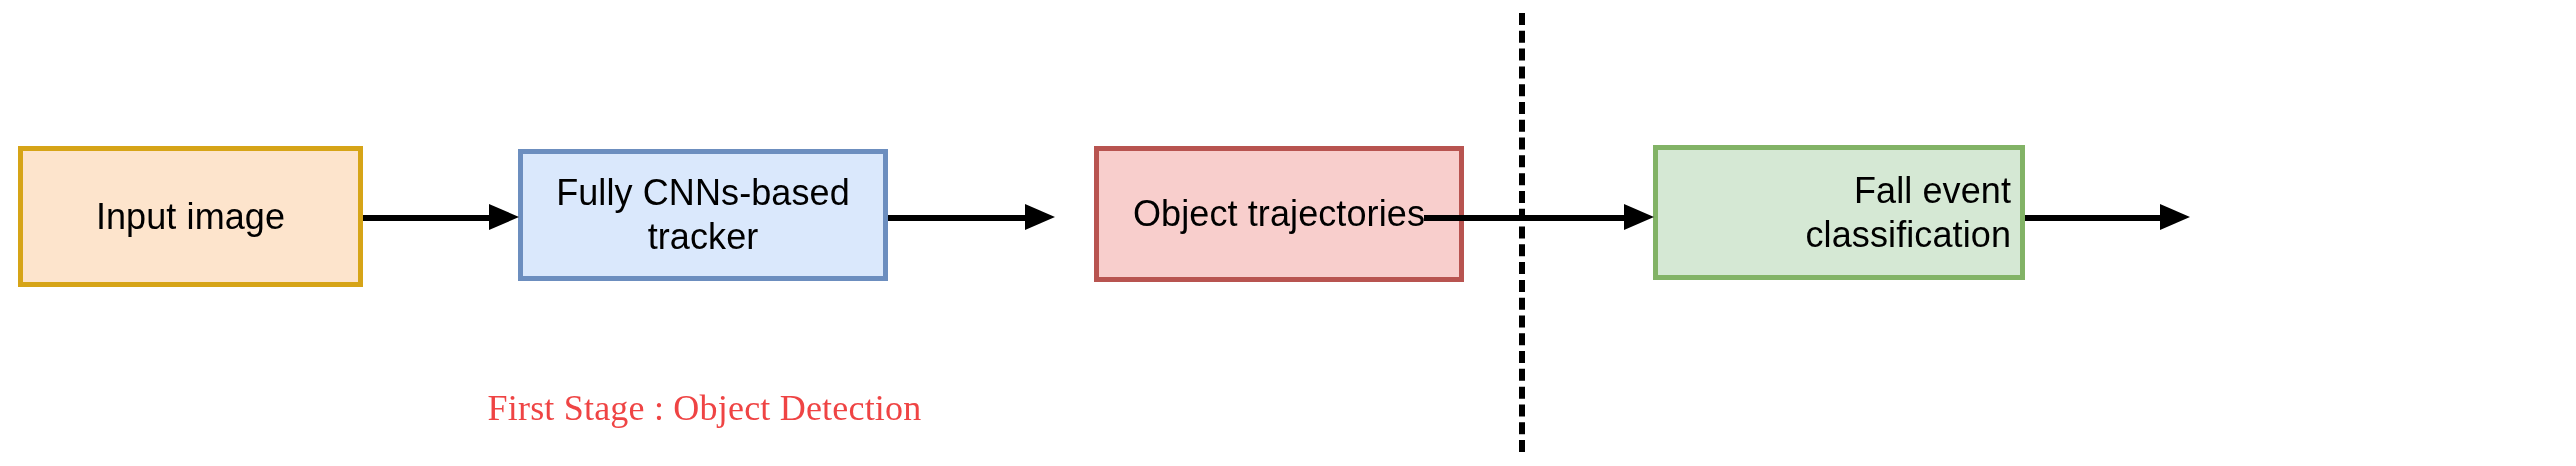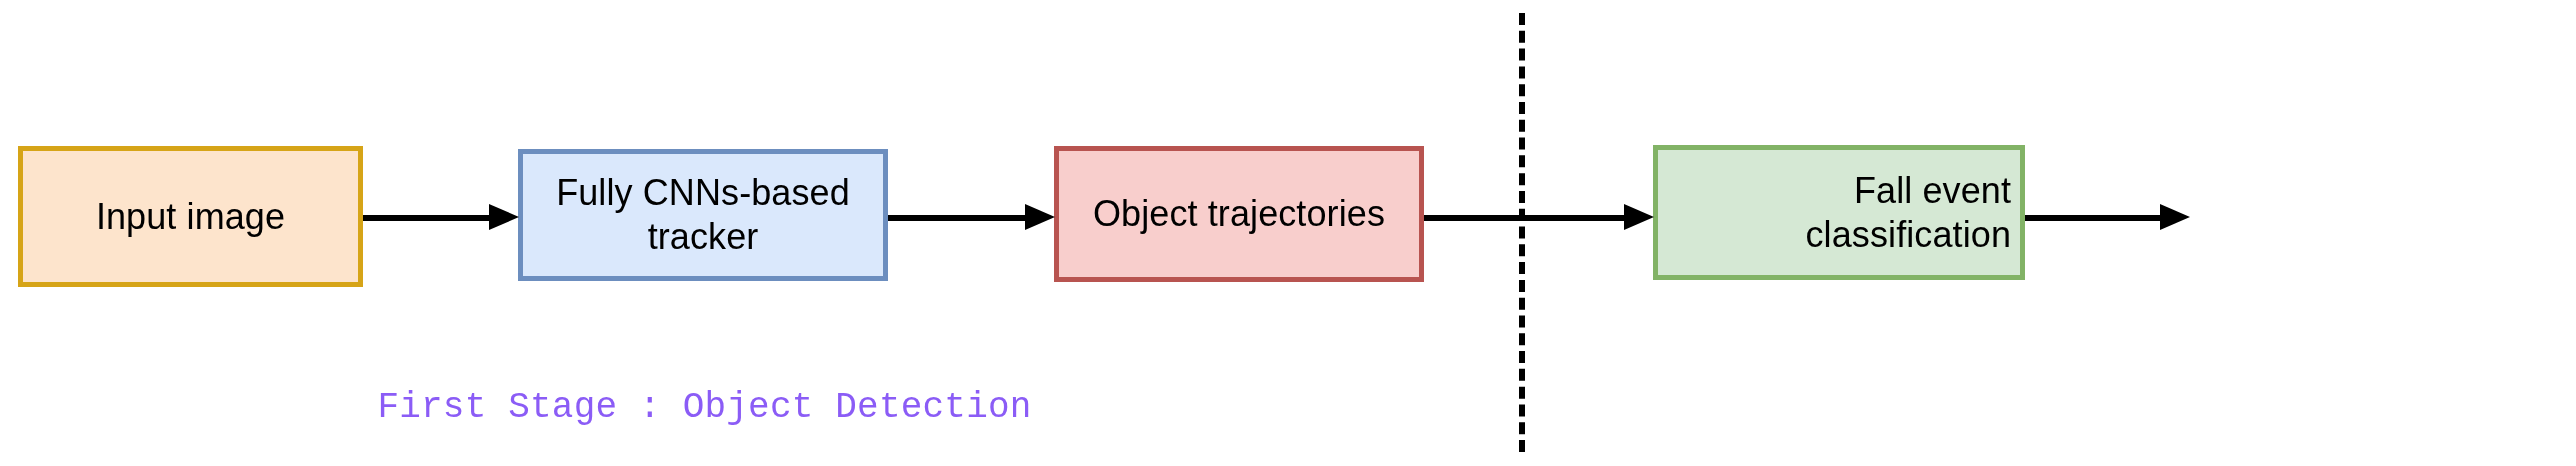--- a/index.html
+++ b/index.html
@@ -95,22 +95,22 @@
     top: 12.6px;
     width: 0;
     height: 439px;
     border-left: 6.3px dashed #000000;
   }
 
   
   .stage-caption {
     position: absolute;
     font-size: 36px;
-    color: #8b5cf6;
-    font-family: Liberation Mono, monospace;
+    color: #ef4444;
+    font-family: Liberation Serif, serif;
     white-space: nowrap;
     text-align: center;
     letter-spacing: 0.2px;
   }
   #caption-first  { left: 247px;  top: 387px; width: 915px; }
   #caption-second { left: 1579px; top: 387px; width: 951px; }
 </style>
 </head>
 <body>
 
@@ -118,21 +118,21 @@
 
   <div class="node" id="node-input-image" style="background:#FDE4CC; border-color:#D6A417;">
     <span class="node-label">Input image</span>
   </div>
 
   <div class="node" id="node-tracker" style="background:#DAE8FC; border-color:#6C8EBF;">
     <span class="node-label">Fully CNNs-based
 tracker</span>
   </div>
 
-  <div class="node" id="node-trajectories" style="background:#F8CECC; border-color:#B85450;">
+  <div class="node" id="node-trajectories" style="background:#F8CECC; border-color:#B85450;margin-left:40px;">
     <span class="node-label">Object trajectories</span>
   </div>
 
   <div class="node" id="node-fall-class" style="background:#D5E8D4; border-color:#82B366;text-align:right;">
     <span class="node-label">Fall event
 classification</span>
   </div>
 
 
   <div class="arrow" id="arrow-1">

